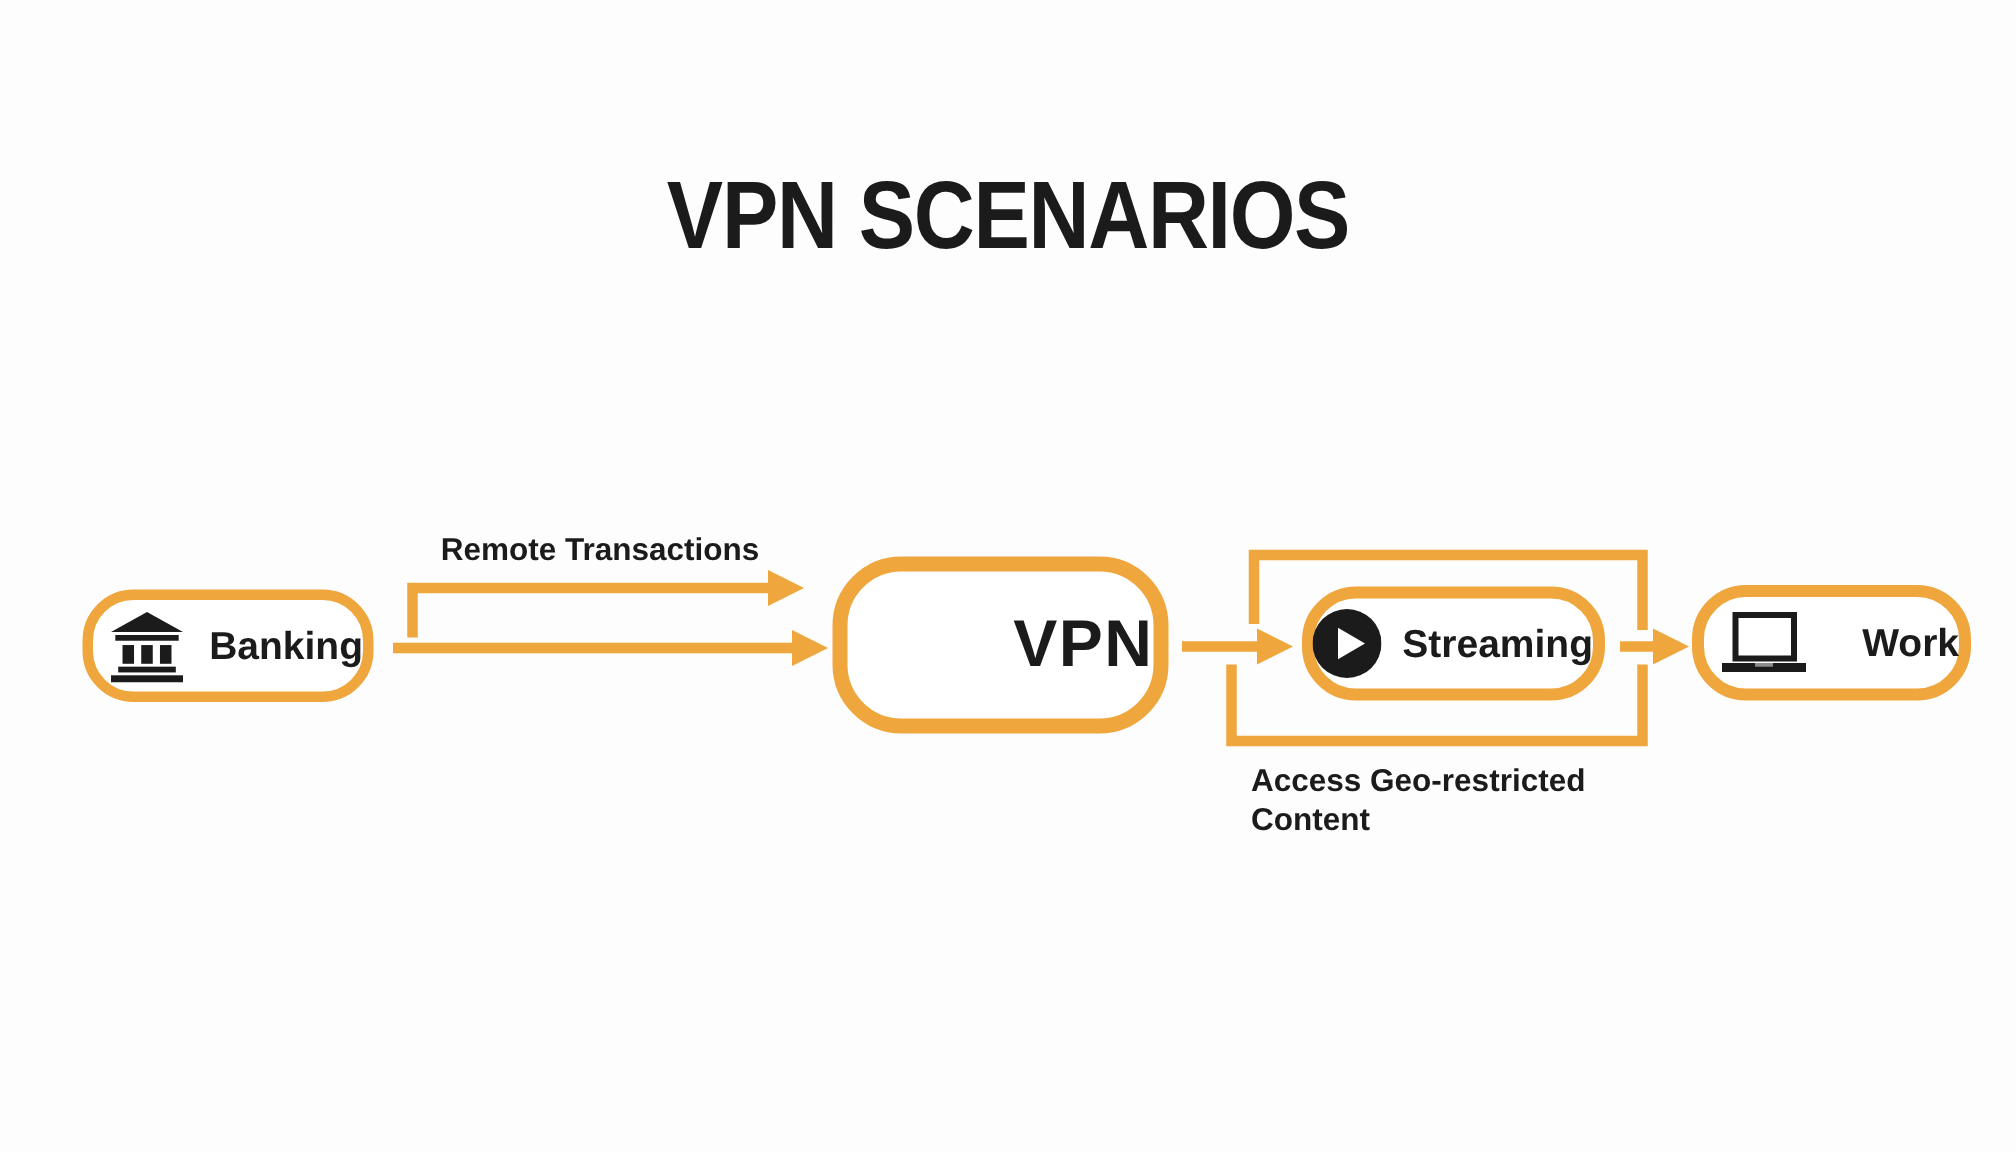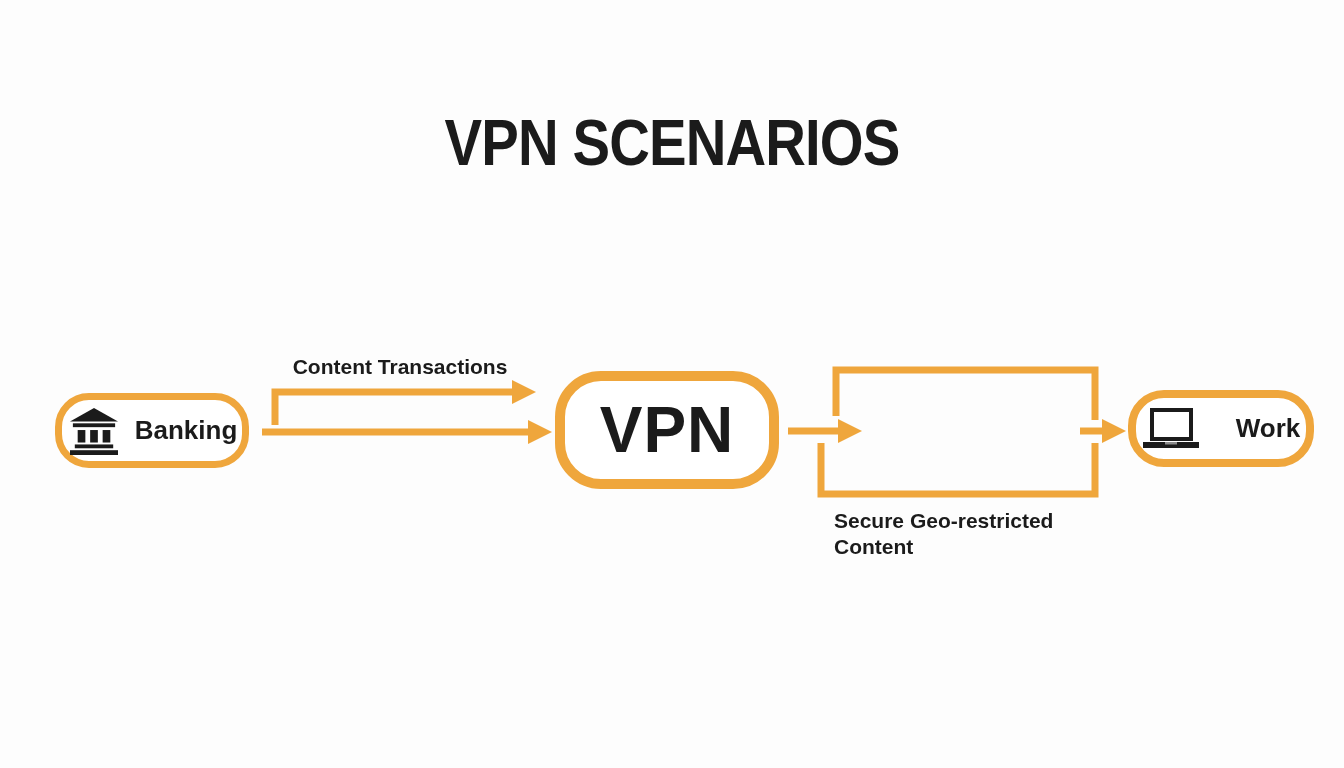--- a/index.html
+++ b/index.html
@@ -36,37 +36,37 @@
     fill: none;
     stroke-linecap: butt;
     stroke-linejoin: miter;
   }
   .head { fill: var(--accent); stroke: none; }
   .node {
     position: absolute;
     background: #ffffff;
     border-style: solid;
     border-color: var(--accent);
-    display: flex; align-items: center; justify-content: center;
+    display: flex; align-items: center; justify-content: flex-end;
     gap: 14px;
     color: var(--ink);
   }
   .node-label {
     font-weight: 700;
     color: var(--ink);
     white-space: nowrap;
   }
   .node-banking  { left: 55px;  top: 377px; width: 194px; height: 75px;  border-width: 7px;  border-radius: 34px; }
   .node-vpn      { left: 555px; top: 355px; width: 224px; height: 118px; border-width: 10px; border-radius: 46px; }
   .node-streaming{ left: 868px; top: 375px; width: 202px; height: 76px;  border-width: 8px;  border-radius: 36px; }
   .node-work     { left: 1128px;top: 374px; width: 186px; height: 77px;  border-width: 8px;  border-radius: 36px; gap: 36px; }
   .node-banking .node-label,
   .node-streaming .node-label,
   .node-work .node-label { font-size: 26px; }
-  .node-vpn .node-label { font-size: 64px; letter-spacing: 1px; }
+  .node-vpn .node-label { font-size: 44px; letter-spacing: 1px; }
   .icon { display: inline-flex; align-items: center; justify-content: center; color: var(--ink); }
   .edge-label {
     position: absolute;
     font-weight: 700;
     font-size: 21px;
     line-height: 26px;
     color: var(--ink);
   }
   .label-secure { left: 270px; top: 338px; width: 260px; text-align: center; }
   .label-remote { left: 826px; top: 321px; width: 266px; text-align: center; white-space: nowrap; }
@@ -91,42 +91,51 @@
     <polygon class="head" points="838,403 838,427 862,415"></polygon>
 
     <path class="edge" d="M1080,415 L1102,415"></path>
     <polygon class="head" points="1102,403 1102,427 1126,415"></polygon>
 
     <path class="edge" d="M836,400 L836,354 L1095,354 L1095,404"></path>
 
     <path class="edge" d="M821,427 L821,478 L1095,478 L1095,427"></path>
   </svg>
 
-  <div class="edge-label label-secure">Content Transactions</div>
-  <div class="edge-label label-geo">Secure Geo-restricted Content</div>
+  <div class="edge-label label-secure">Remote Transactions</div>
+  <div class="edge-label label-geo">Access Geo-restricted Content</div>
 
   <div class="node node-banking">
     <span class="icon">
       <svg width="54" height="48" viewBox="0 0 56 50" xmlns="http://www.w3.org/2000/svg" fill="currentColor">
         <polygon points="28,1 53,15 3,15"></polygon>
         <rect x="6" y="17" width="44" height="4"></rect>
         <rect x="11" y="24" width="8" height="13"></rect>
         <rect x="24" y="24" width="8" height="13"></rect>
         <rect x="37" y="24" width="8" height="13"></rect>
         <rect x="8" y="39" width="40" height="4"></rect>
         <rect x="3" y="45" width="50" height="5"></rect>
       </svg>
     </span>
     <span class="node-label">Banking</span>
   </div>
 
   <div class="node node-vpn">
     <span class="node-label">VPN</span>
   </div>
 
+  <div class="node node-streaming">
+    <span class="icon">
+      <svg width="46" height="46" viewBox="0 0 46 46" xmlns="http://www.w3.org/2000/svg">
+        <circle cx="23" cy="23" r="23" fill="currentColor"></circle>
+        <polygon points="17,12.5 35,23 17,33.5" fill="#ffffff"></polygon>
+      </svg>
+    </span>
+    <span class="node-label">Streaming</span>
+  </div>
 
   <div class="node node-work">
     <span class="icon">
       <svg width="58" height="42" viewBox="0 0 58 42" xmlns="http://www.w3.org/2000/svg">
         <rect x="10" y="2" width="39" height="29" fill="none" stroke="currentColor" stroke-width="4"></rect>
         <rect x="1" y="34" width="56" height="6" fill="currentColor"></rect>
         <rect x="23" y="34" width="12" height="2.5" fill="#8d8d8d"></rect>
       </svg>
     </span>
     <span class="node-label">Work</span>

